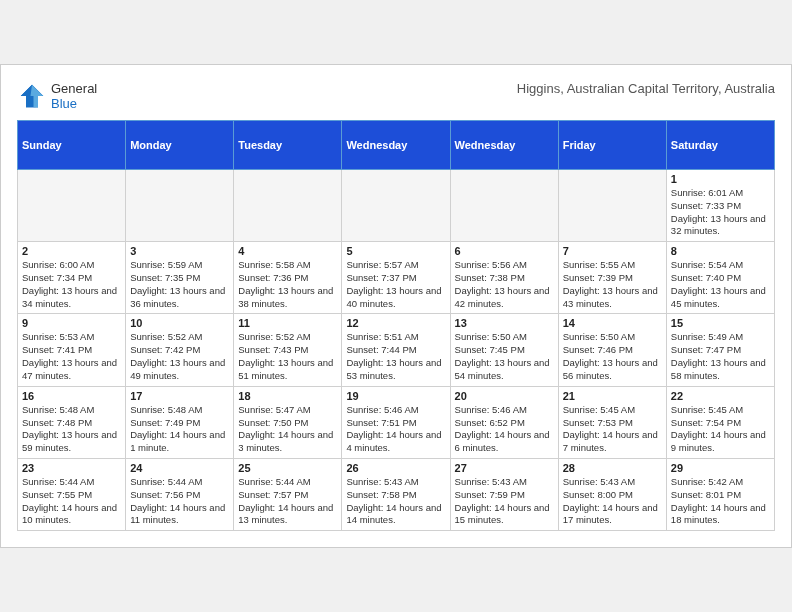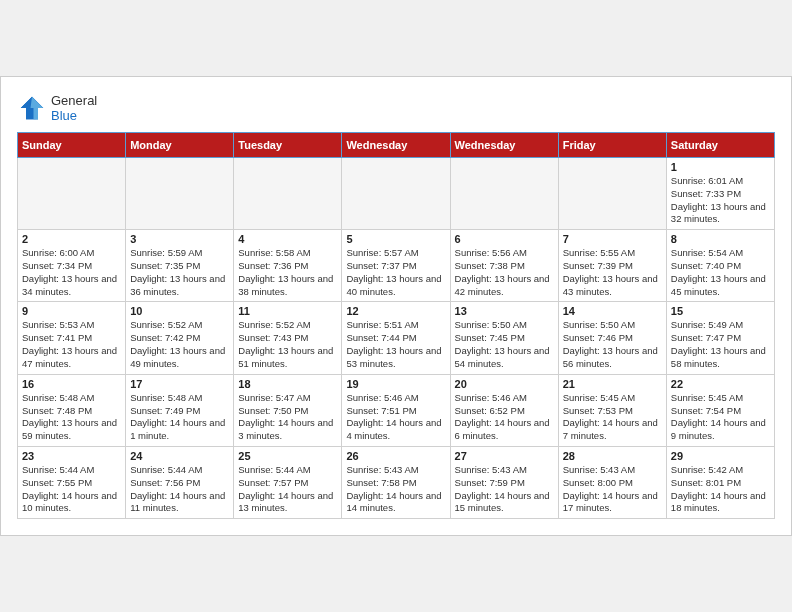--- a/index.html
+++ b/index.html
@@ -50,23 +50,23 @@
     .subtitle {
       font-size: 13px;
       color: #555;
     }
     .calendar-table {
       width: 100%;
       border-collapse: collapse;
       font-size: 10.5px;
     }
     .calendar-table th {
-      background: #b91c1c;
+      background: #1d4ed8;
       color: white;
-      padding: 6px 4px;
+      padding: 18px 4px;
       text-align: left;
       font-size: 11px;
       font-weight: bold;
       border: 1px solid #5a9cd4;
     }
     .calendar-table td {
       border: 1px solid #d0d0d0;
       vertical-align: top;
       padding: 3px 4px;
       width: calc(100% / 7);
@@ -100,20 +100,21 @@
         <polygon points="20,2 38,22 30,22 30,38 10,38 10,22 2,22" fill="none" stroke="#1a6fc4" stroke-width="0"></polygon>
         <path d="M5,20 L20,5 L35,20 L28,20 L28,35 L12,35 L12,20 Z" fill="#1a6fc4"></path>
         <path d="M18,20 L20,5 L35,20 L28,20 L28,35 L22,35 L22,20 Z" fill="#5aaae0"></path>
       </svg>
       <div class="logo-text">
         <span class="general">General</span>
         <span class="blue">Blue</span>
       </div>
     </div>
     <div class="title-block">
+      <div class="subtitle">Higgins, Australian Capital Territory, Australia</div>
     </div>
   </div>
 
   <table class="calendar-table">
     <thead>
       <tr>
       <th>Sunday</th>
           <th>Monday</th>
           <th>Tuesday</th>
           <th>Wednesday</th>

